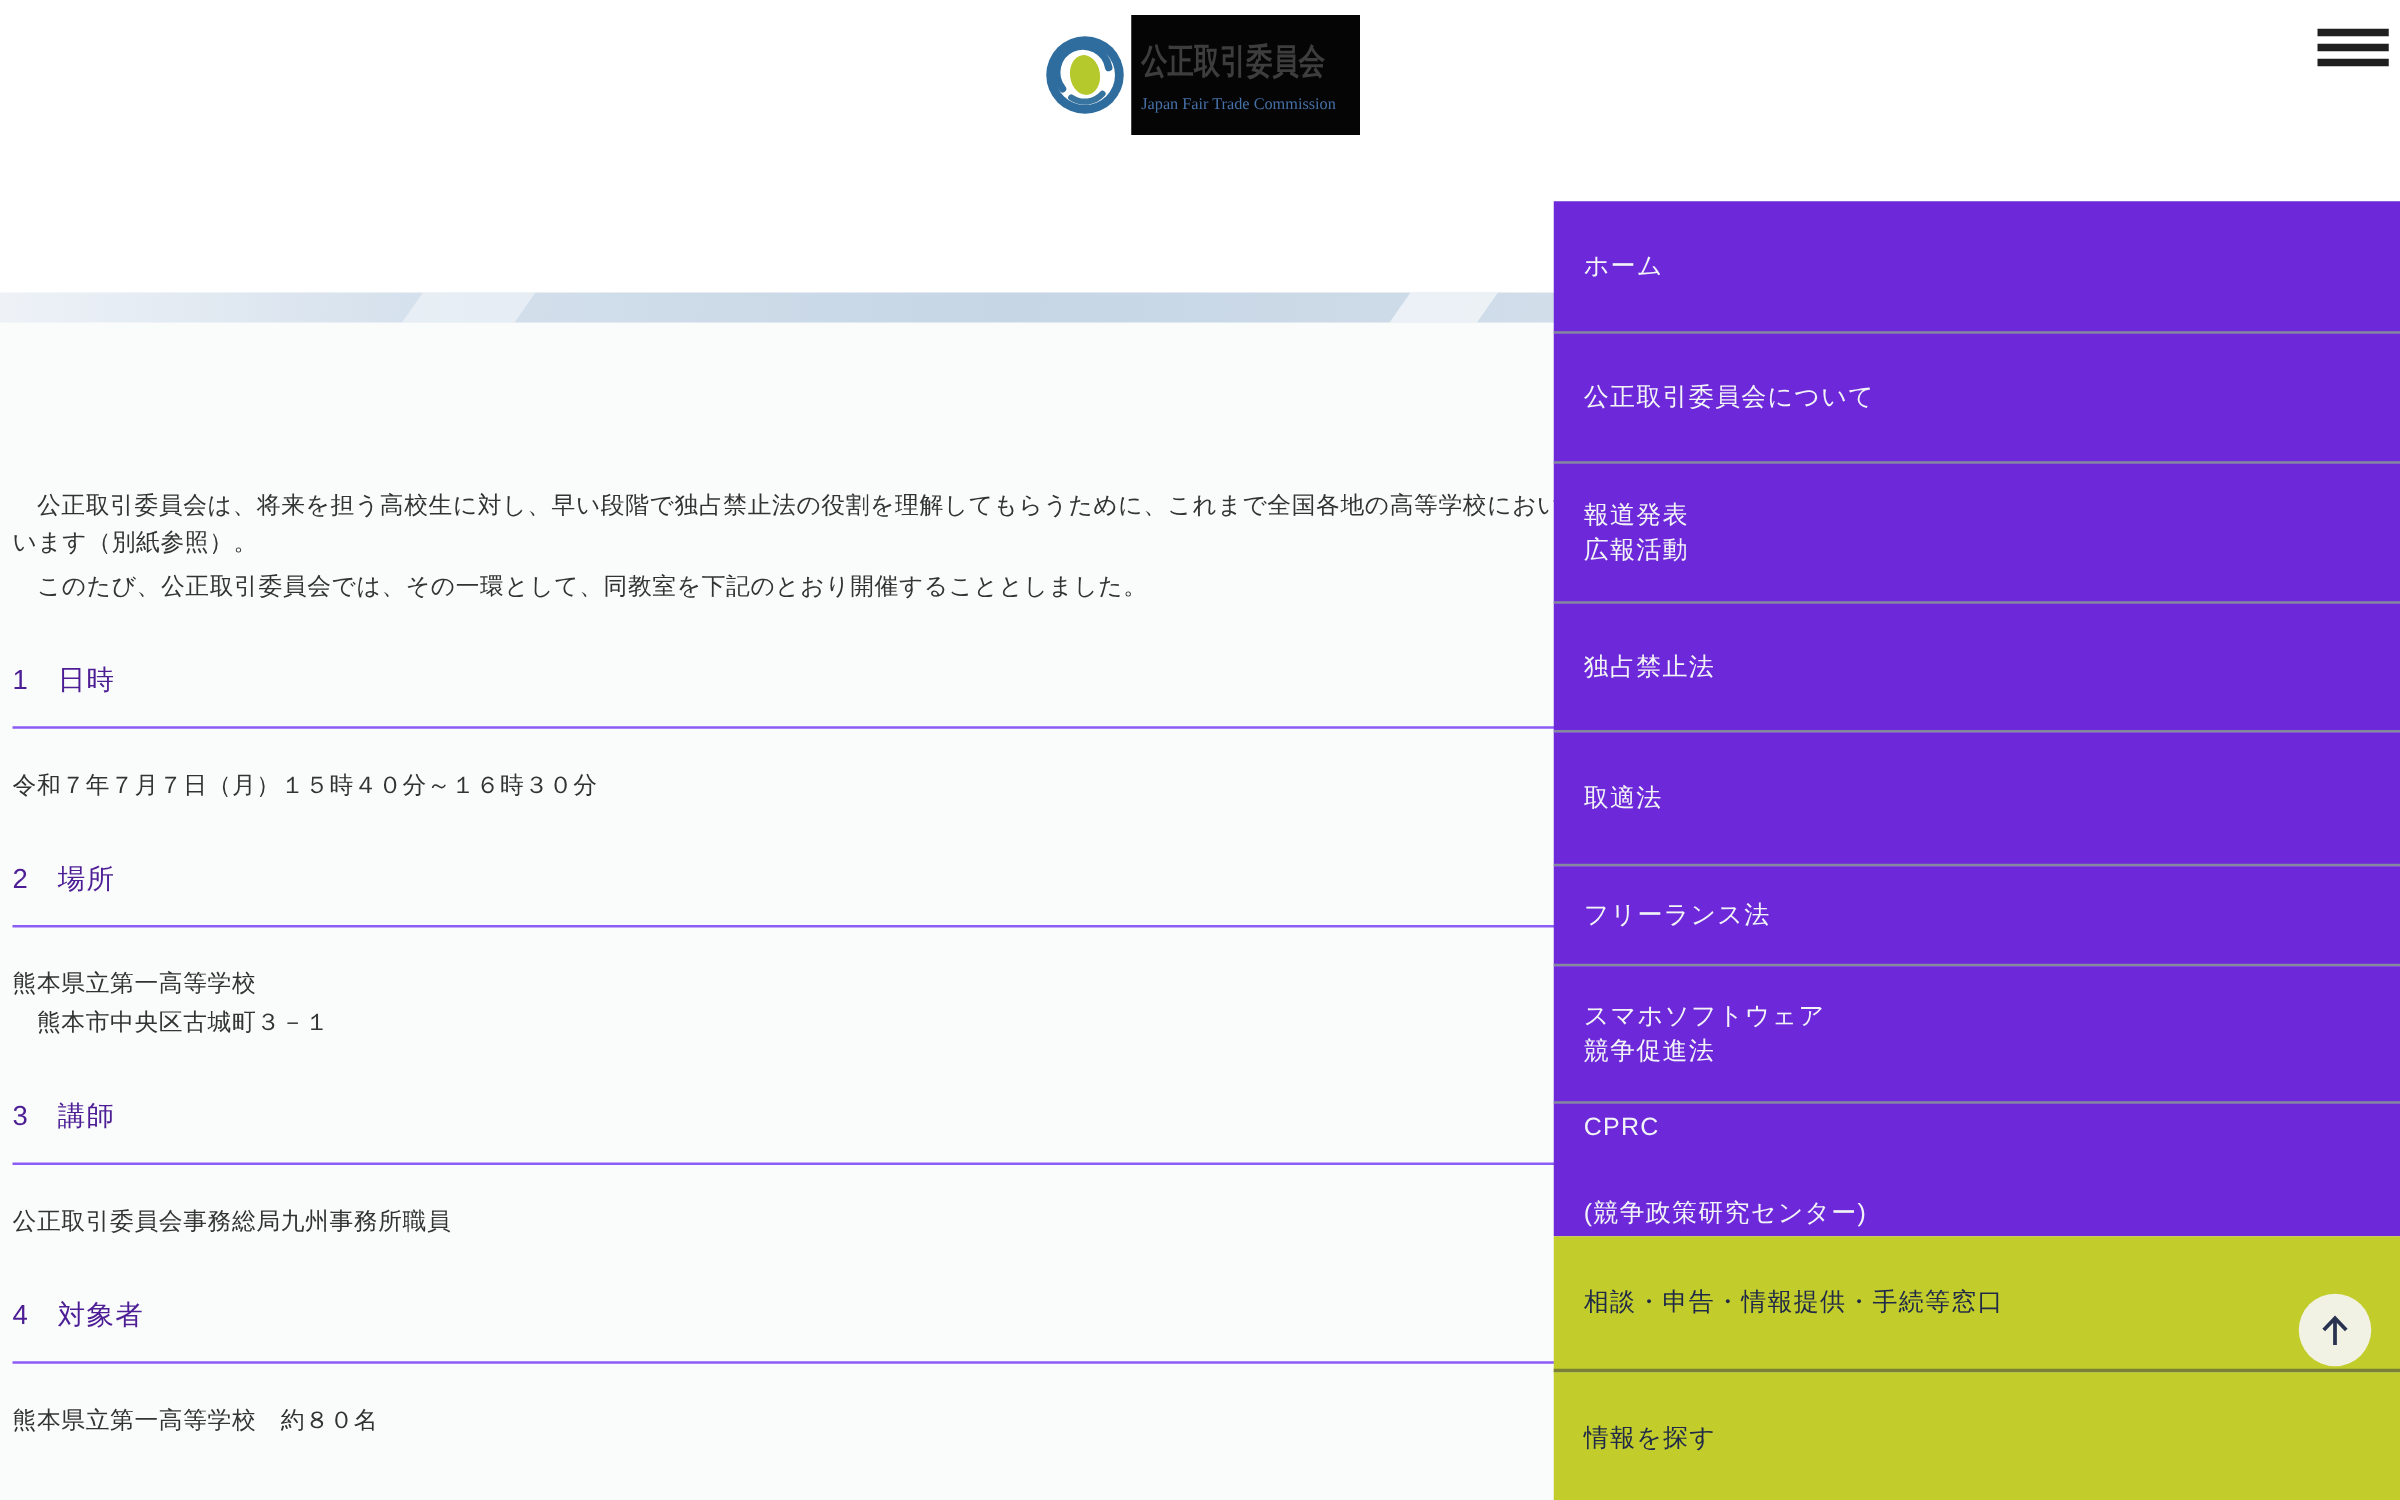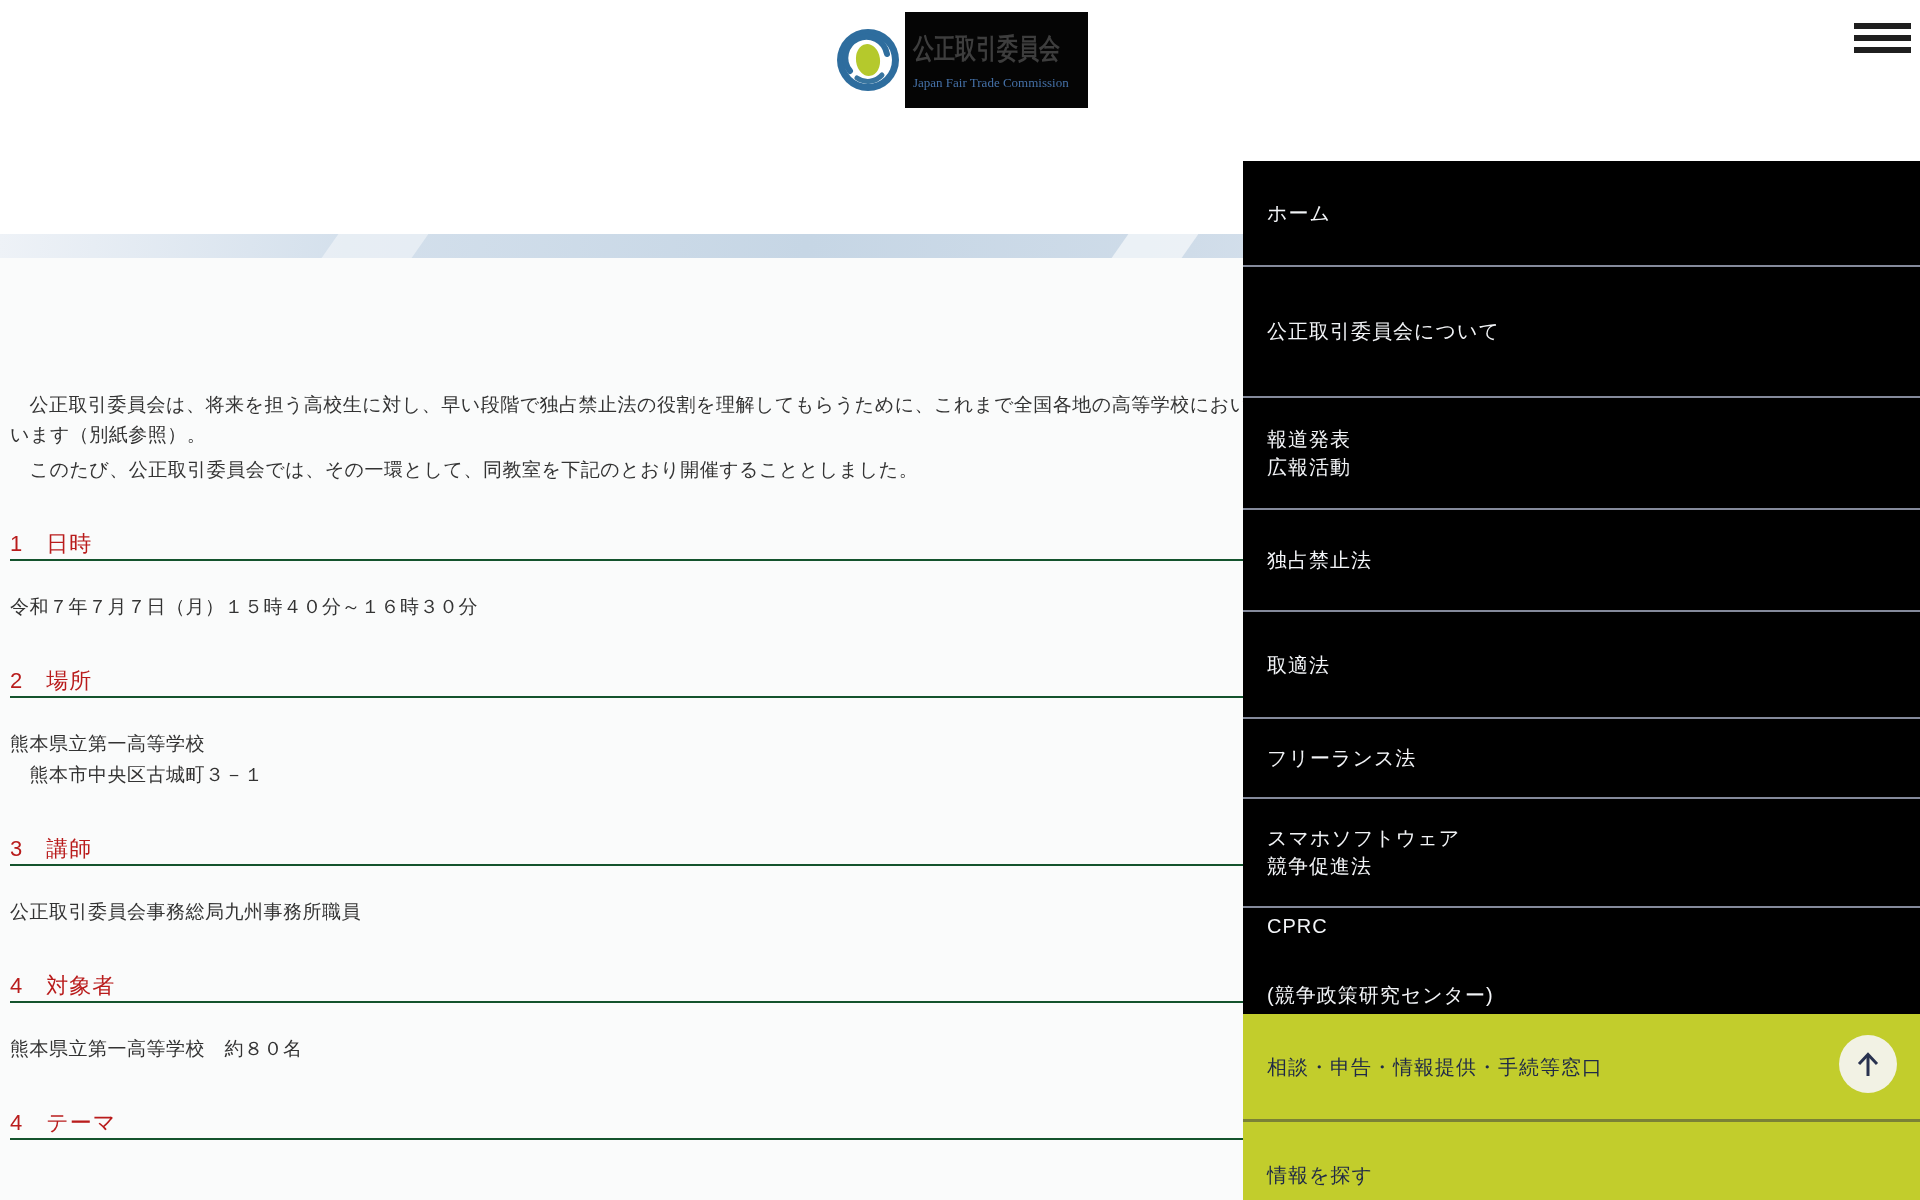--- a/index.html
+++ b/index.html
@@ -25,29 +25,29 @@
   .logo-jp{color:#3d3d3d;font-size:28px;font-weight:bold;letter-spacing:0;transform:scaleX(.75);transform-origin:left center;white-space:nowrap;}
   .logo-en{color:#4571a8;font-size:13px;font-family:"Liberation Serif","DejaVu Serif",serif;margin-top:7px;white-space:nowrap;}
   .hamburger{position:absolute;left:1854px;top:20px;width:57px;height:34px;background:none;border:none;padding:0;cursor:pointer;}
   .hamburger .bar{position:absolute;left:0;width:57px;height:6px;background:#1f1f1f;}
   .hamburger .b1{top:3px}.hamburger .b2{top:15px}.hamburger .b3{top:27px}
   
   .content{position:absolute;left:10px;top:258px;width:1234px;color:#333333;}
   .intro{padding-top:132px;}
   .intro-line{font-size:19px;line-height:30px;letter-spacing:.5px;white-space:nowrap;}
   .intro-p2{margin-top:5px;}
-  .section-h{font-size:22px;line-height:30px;font-weight:500;color:#b91c1c;
-    margin-top:44px;border-bottom:2px solid #14532d;letter-spacing:1px;}
+  .section-h{font-size:22px;line-height:30px;font-weight:500;color:#4c1d95;
+    margin-top:44px;padding-bottom:22px;border-bottom:2px solid #8b5cf6;letter-spacing:1px;}
   .sec-line{font-size:19px;line-height:31px;letter-spacing:.5px;white-space:nowrap;}
   .sec-body{margin-top:30px;}
   
   .menu{position:absolute;left:1243px;top:161px;width:677px;height:1066px;
     display:flex;flex-direction:column;}
   .menu-row{box-sizing:border-box;padding-left:24px;display:flex;flex-direction:column;justify-content:center;cursor:pointer;}
-  .menu-row.navy{background:#000000;color:#f2f4f7;border-bottom:2px solid #848a9b;}
+  .menu-row.navy{background:#6d28d9;color:#f2f4f7;border-bottom:2px solid #848a9b;}
   .menu-row.navy.last{border-bottom:none;gap:41px;}
   .menu-row.yellow{background:#c2cd2c;color:#1f2947;}
   .menu-row.yellow.first{border-bottom:3px solid #7a8136;}
   .menu-line{font-size:20px;line-height:28px;letter-spacing:1px;}
   
   .scroll-top{position:absolute;left:1839px;top:1035px;width:58px;height:58px;border-radius:50%;
     background:#f2f2e4;border:none;cursor:pointer;display:flex;align-items:center;justify-content:center;padding:0;}
 </style>
 </head>
 <body>
@@ -118,21 +118,21 @@
 
   <div>
     <div class="section-h">4　テーマ</div>
   </div>
 </div>
 
 <nav class="menu">
   <div class="menu-row navy" style="height:106px">
     <span class="menu-line">ホーム</span>
   </div>
-  <div class="menu-row navy" style="height:132px">
+  <div class="menu-row navy" style="height:104px">
     <span class="menu-line">公正取引委員会について</span>
   </div>
   <div class="menu-row navy" style="height:112px">
     <span class="menu-line">報道発表</span>
     <span class="menu-line">広報活動</span>
   </div>
   <div class="menu-row navy" style="height:103px">
     <span class="menu-line">独占禁止法</span>
   </div>
   <div class="menu-row navy" style="height:107px">

